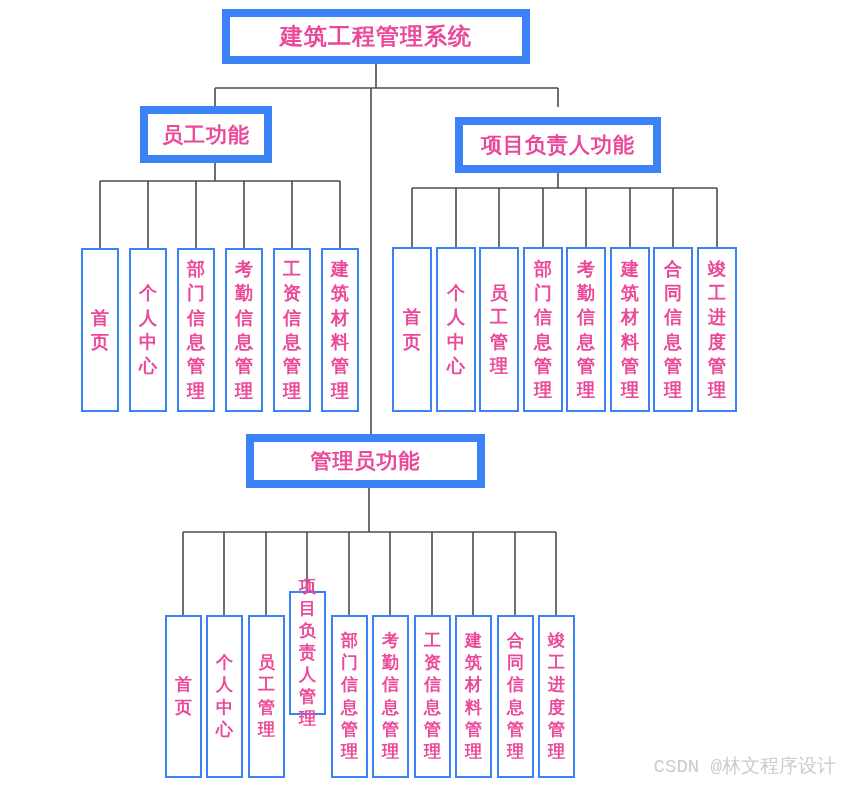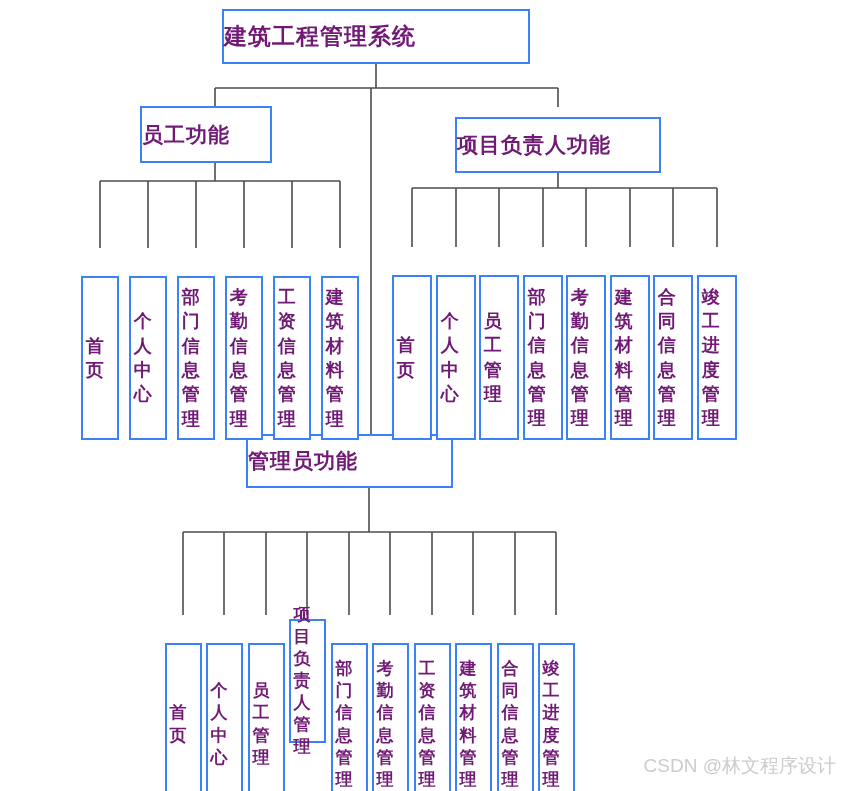--- a/index.html
+++ b/index.html
@@ -2,35 +2,35 @@
 <html><head>
 <meta charset="utf-8">
 <style>
   html,body{margin:0;padding:0;background:#ffffff;}
   .canvas{
     position:relative;width:846px;height:791px;background:#ffffff;overflow:hidden;
     font-family:"Liberation Serif","DejaVu Serif",serif;
   }
   .connectors{position:absolute;left:0;top:0;}
   .node{
-    position:absolute;background:#ffffff;border:2px solid #3b82f6;
-    display:flex;align-items:center;
-    box-sizing:border-box;color:#701a75;font-weight:700;text-align:center;
+    position:absolute;background:#ffffff;border:8px solid #3b82f6;
+    display:flex;align-items:center;justify-content:center;
+    box-sizing:border-box;color:#ec4899;font-weight:700;text-align:center;
   }
   .root{font-size:23px;letter-spacing:1px;}
   .l2{font-size:21px;letter-spacing:1px;}
-  .leaf{border-width:2px;margin-top:28px;}
+  .leaf{border-width:2px;}
   .vtext{
     display:block;width:1.3em;word-break:break-all;
     font-size:18px;line-height:1.35;text-align:center;
   }
   .vtext.sm{font-size:17px;line-height:1.30;}
   .watermark{
     position:absolute;right:10px;top:753px;
-    font-family:Liberation Sans, sans-serif;
+    font-family:Liberation Mono, monospace;
     font-size:19px;color:#cccccc;font-weight:400;white-space:nowrap;
   }
 </style>
 </head>
 <body>
 
 <div class="canvas">
 
   <svg class="connectors" width="846" height="791" viewBox="0 0 846 791">
     <g stroke="#4d4d4d" stroke-width="1.6" fill="none">
@@ -44,21 +44,21 @@
   <div class="node root" style="left:222px;top:9px;width:308px;height:55px;">
     <span>建筑工程管理系统</span>
   </div>
 
   <div class="node l2" style="left:140px;top:106px;width:132px;height:57px;">
     <span>员工功能</span>
   </div>
   <div class="node l2" style="left:455px;top:117px;width:206px;height:56px;">
     <span>项目负责人功能</span>
   </div>
-  <div class="node l2" style="left:246px;top:434px;width:207px;height:54px;">
+  <div class="node l2" style="left:246px;top:434px;width:239px;height:54px;">
     <span>管理员功能</span>
   </div>
 
   <div class="node leaf" style="left:81px;top:248px;width:38px;height:164px;">
     <span class="vtext">首页</span>
     </div>
   <div class="node leaf" style="left:129px;top:248px;width:38px;height:164px;">
     <span class="vtext">个人中心</span>
     </div>
   <div class="node leaf" style="left:177px;top:248px;width:38px;height:164px;">

